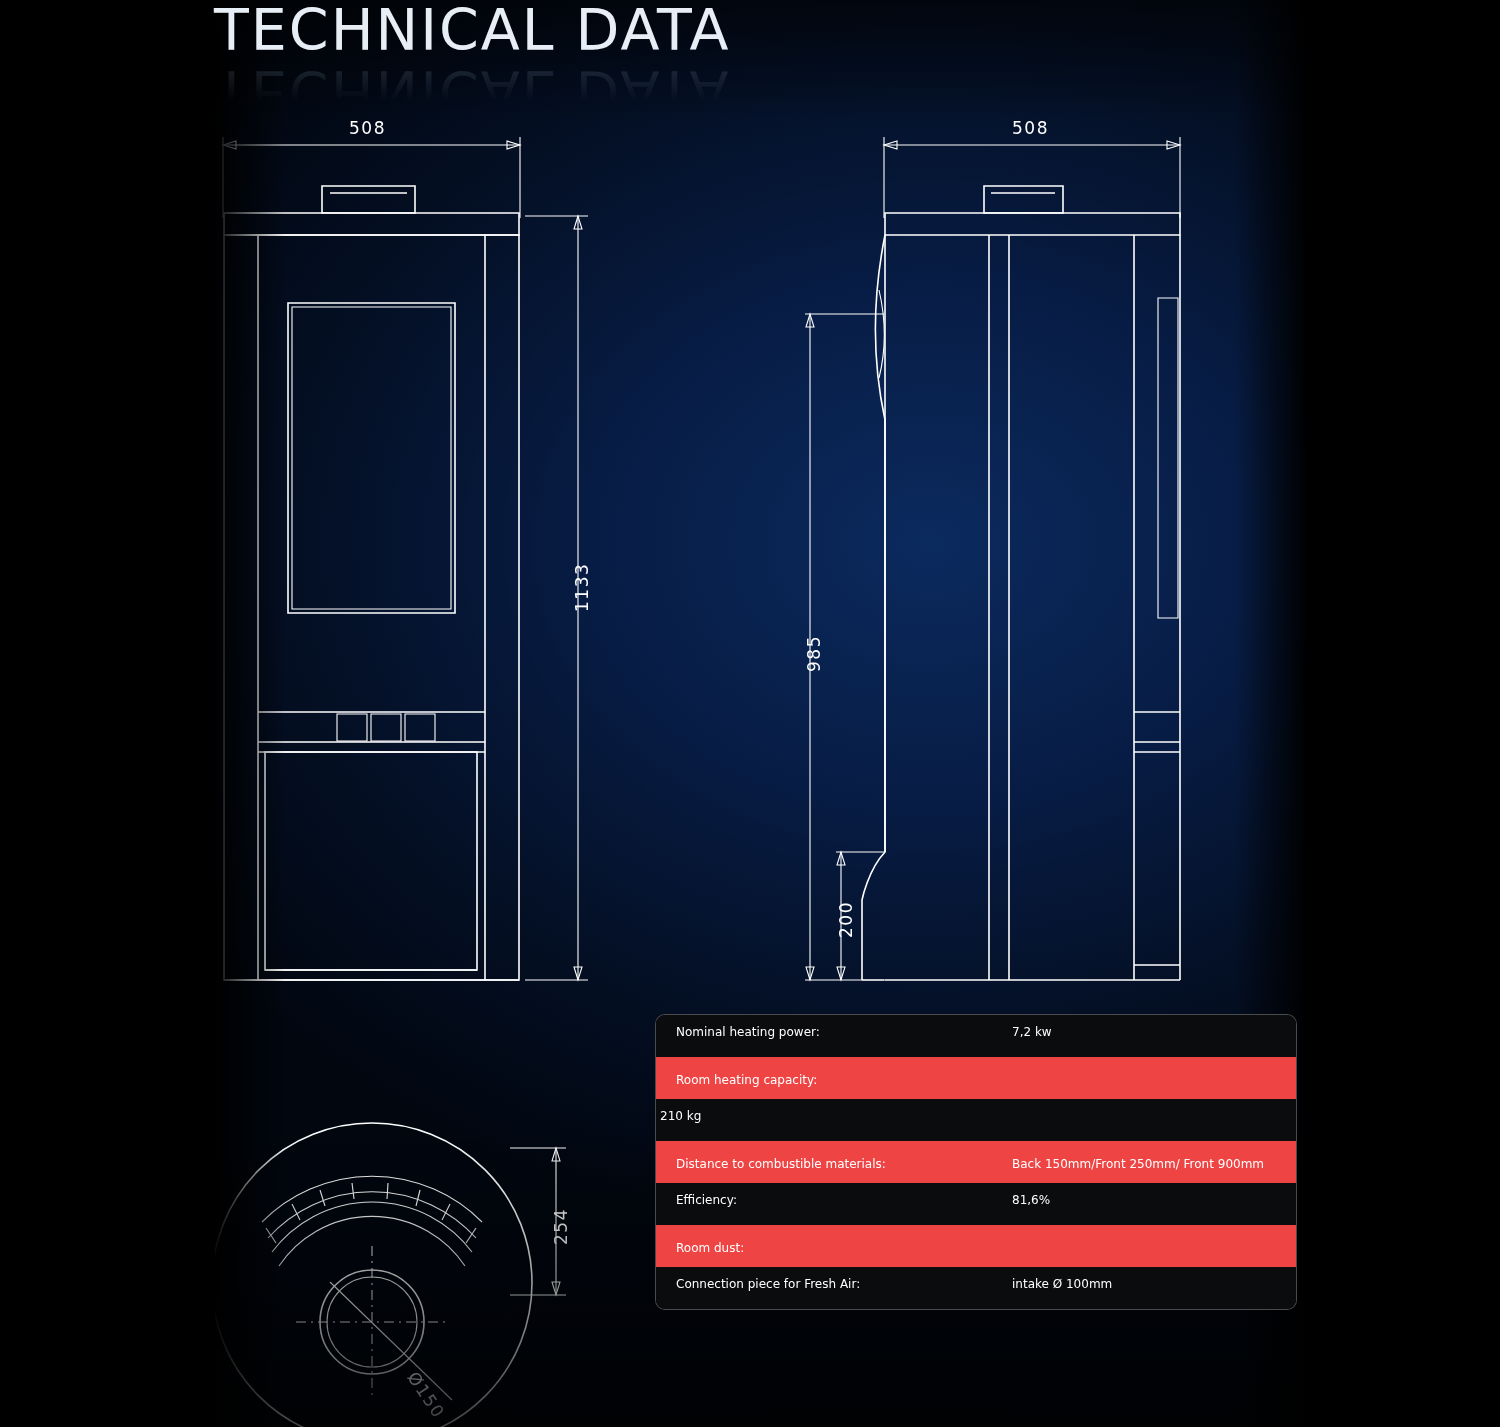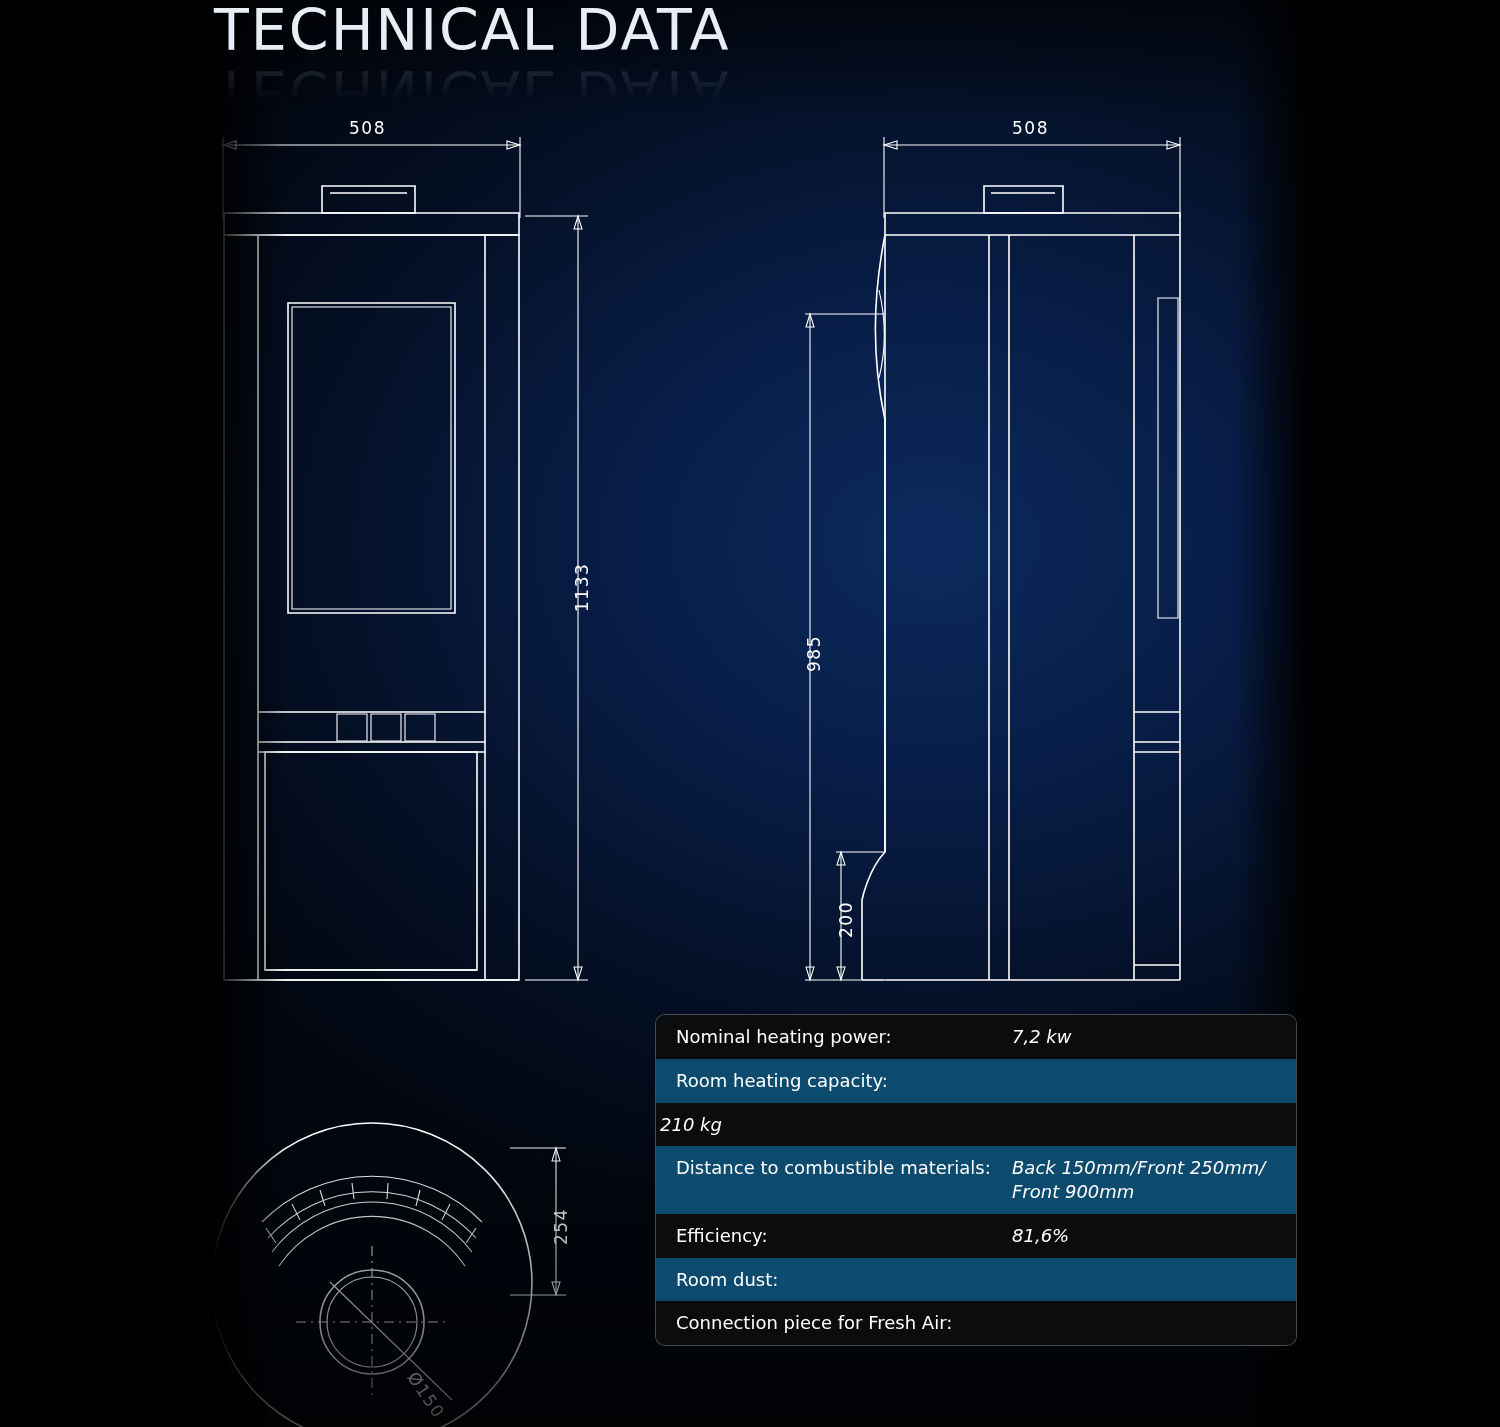--- a/index.html
+++ b/index.html
@@ -120,36 +120,35 @@
     overflow: hidden;
     border: 1px solid rgba(255,255,255,0.28);
     background: #050608;
     font-family: "DejaVu Sans", sans-serif;
   }
   .spec-row {
     display: flex;
     align-items: stretch;
     min-height: 42px;
     color: #ffffff;
-    font-size: 18px;
+    font-size: 12px;
   }
   .spec-row.dark  { background: #0b0c0e; }
-  .spec-row.blue  { background: #0c4a6e; }
+  .spec-row.blue  { background: #ef4444; align-items: flex-end; }
   .spec-label {
     flex: 0 0 352px;
     padding: 10px 0 10px 20px;
     box-sizing: border-box;
     line-height: 1.32;
   }
   .spec-value {
     flex: 1 1 auto;
     padding: 10px 14px 10px 4px;
     box-sizing: border-box;
     line-height: 1.32;
-    font-style: italic;
   }
 </style>
 </head>
 <body>
 
 <div id="page">
 
   <svg class="draw" viewBox="0 0 1500 1427">
 
     <g>
@@ -305,16 +304,17 @@
     </div>
     <div class="spec-row dark">
       <div class="spec-label">Efficiency:</div>
       <div class="spec-value">81,6%</div>
     </div>
     <div class="spec-row blue">
       <div class="spec-label">Room dust:</div>
     </div>
     <div class="spec-row dark">
       <div class="spec-label">Connection piece for Fresh Air:</div>
+      <div class="spec-value">intake Ø 100mm</div>
     </div>
   </div>
 
 </div>
 
 </body></html>

